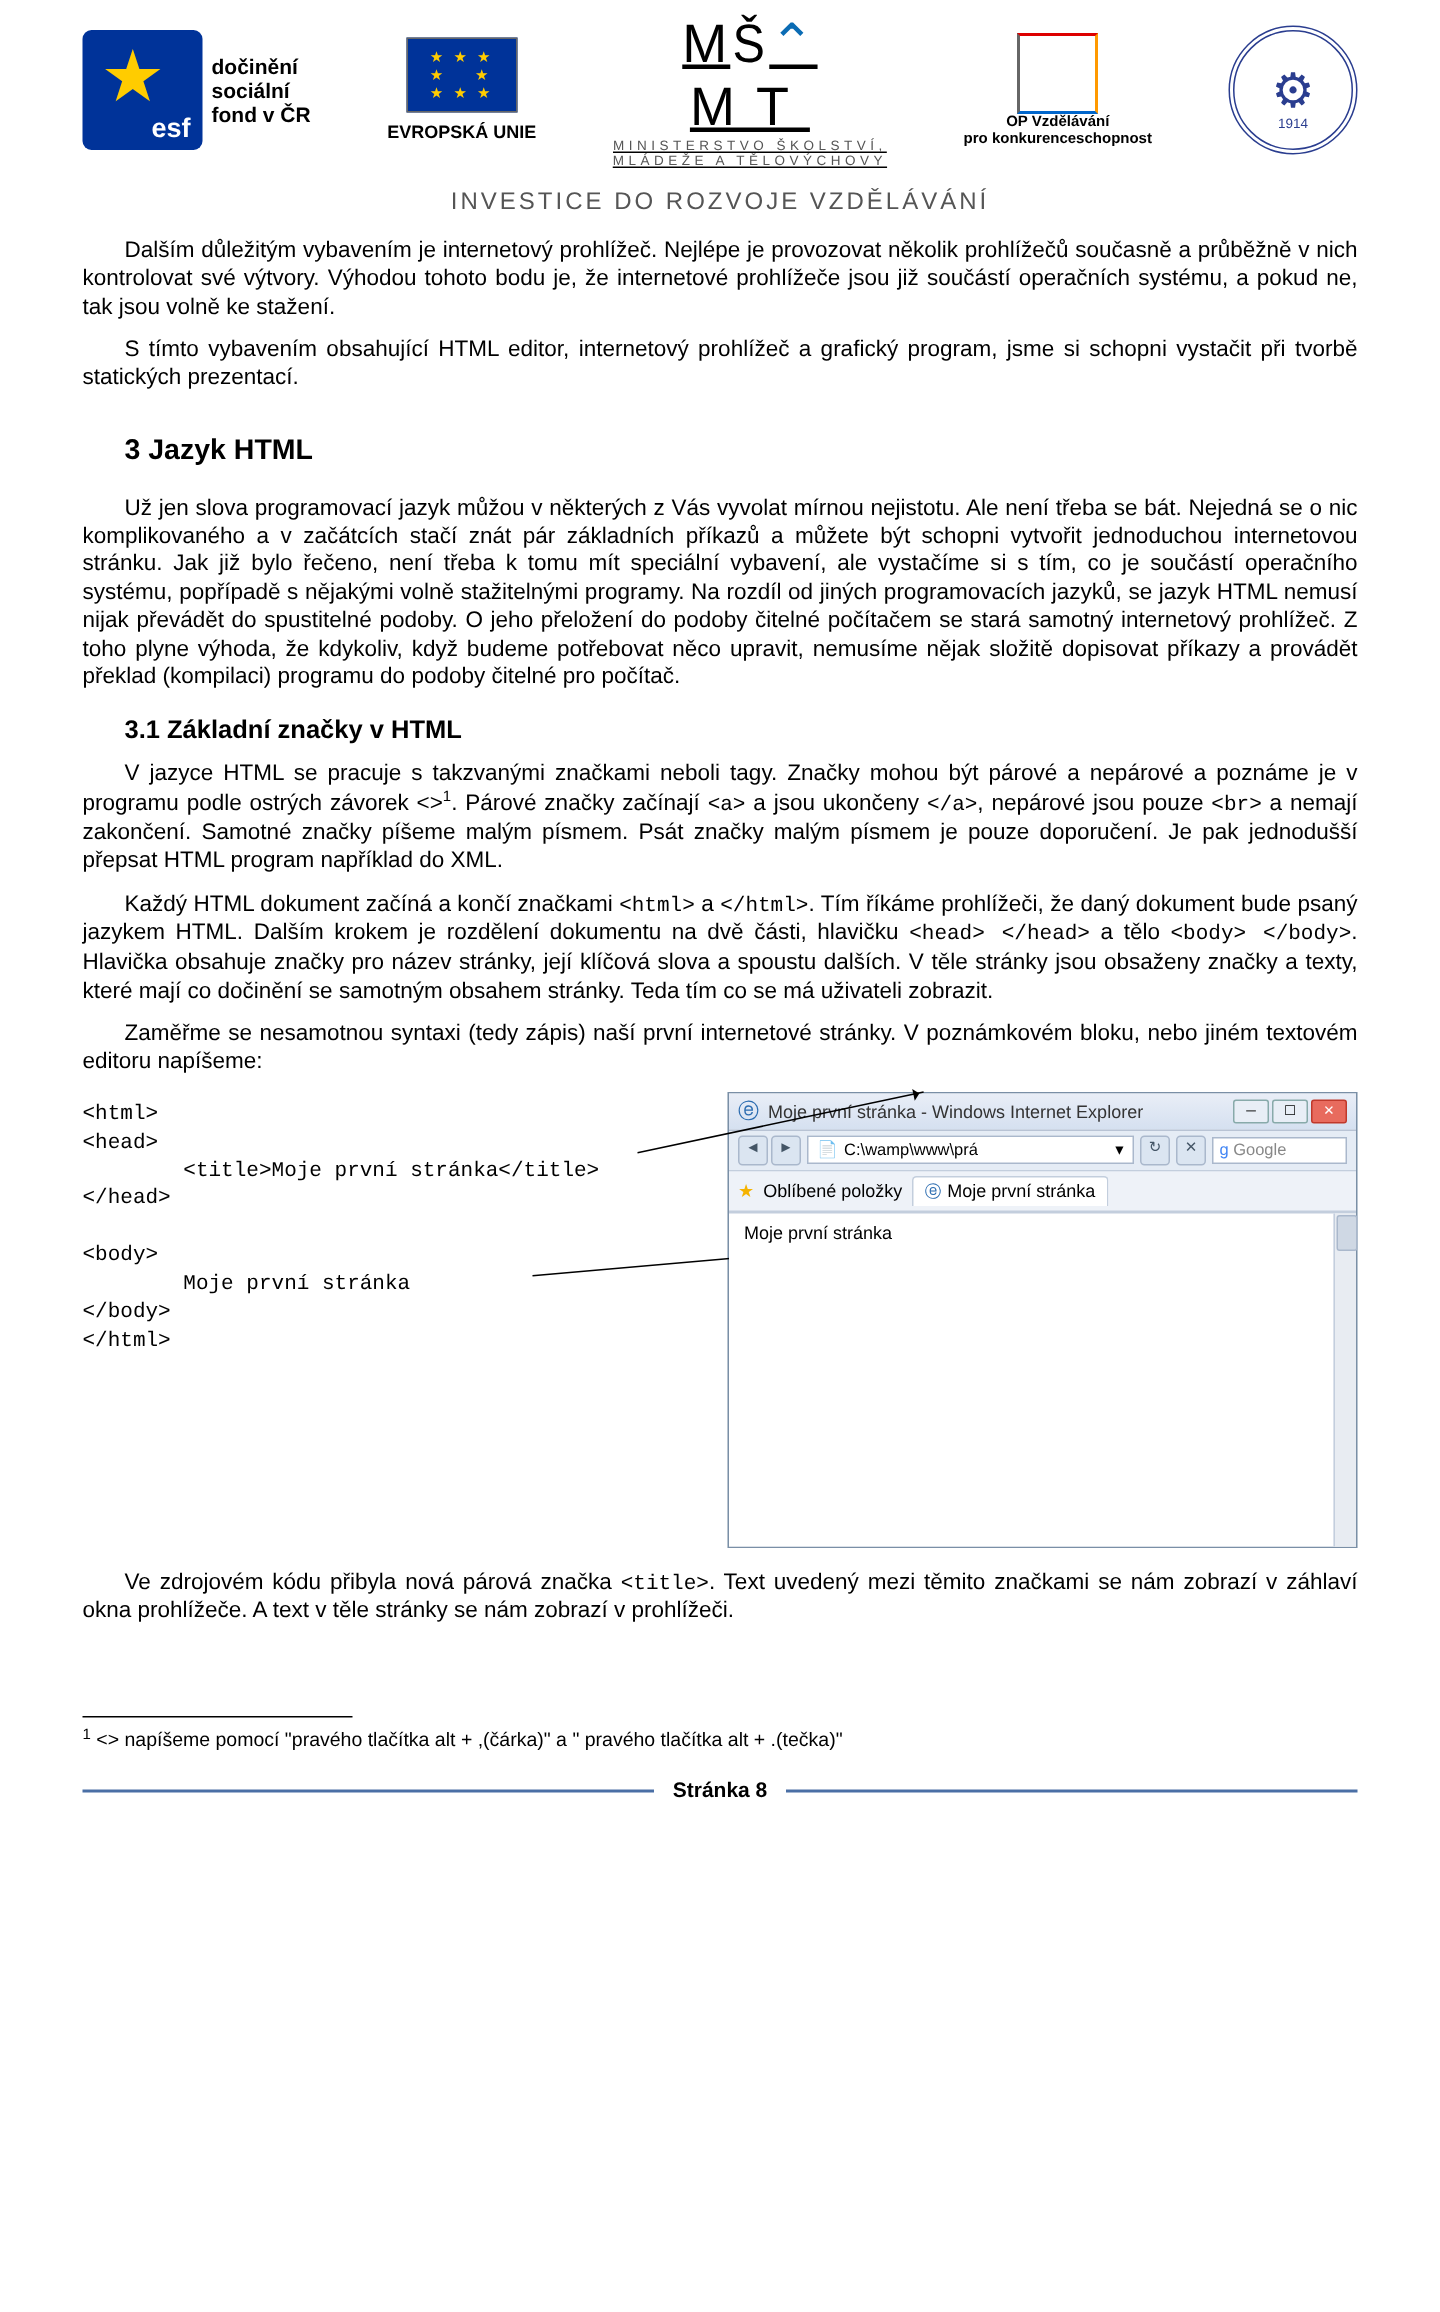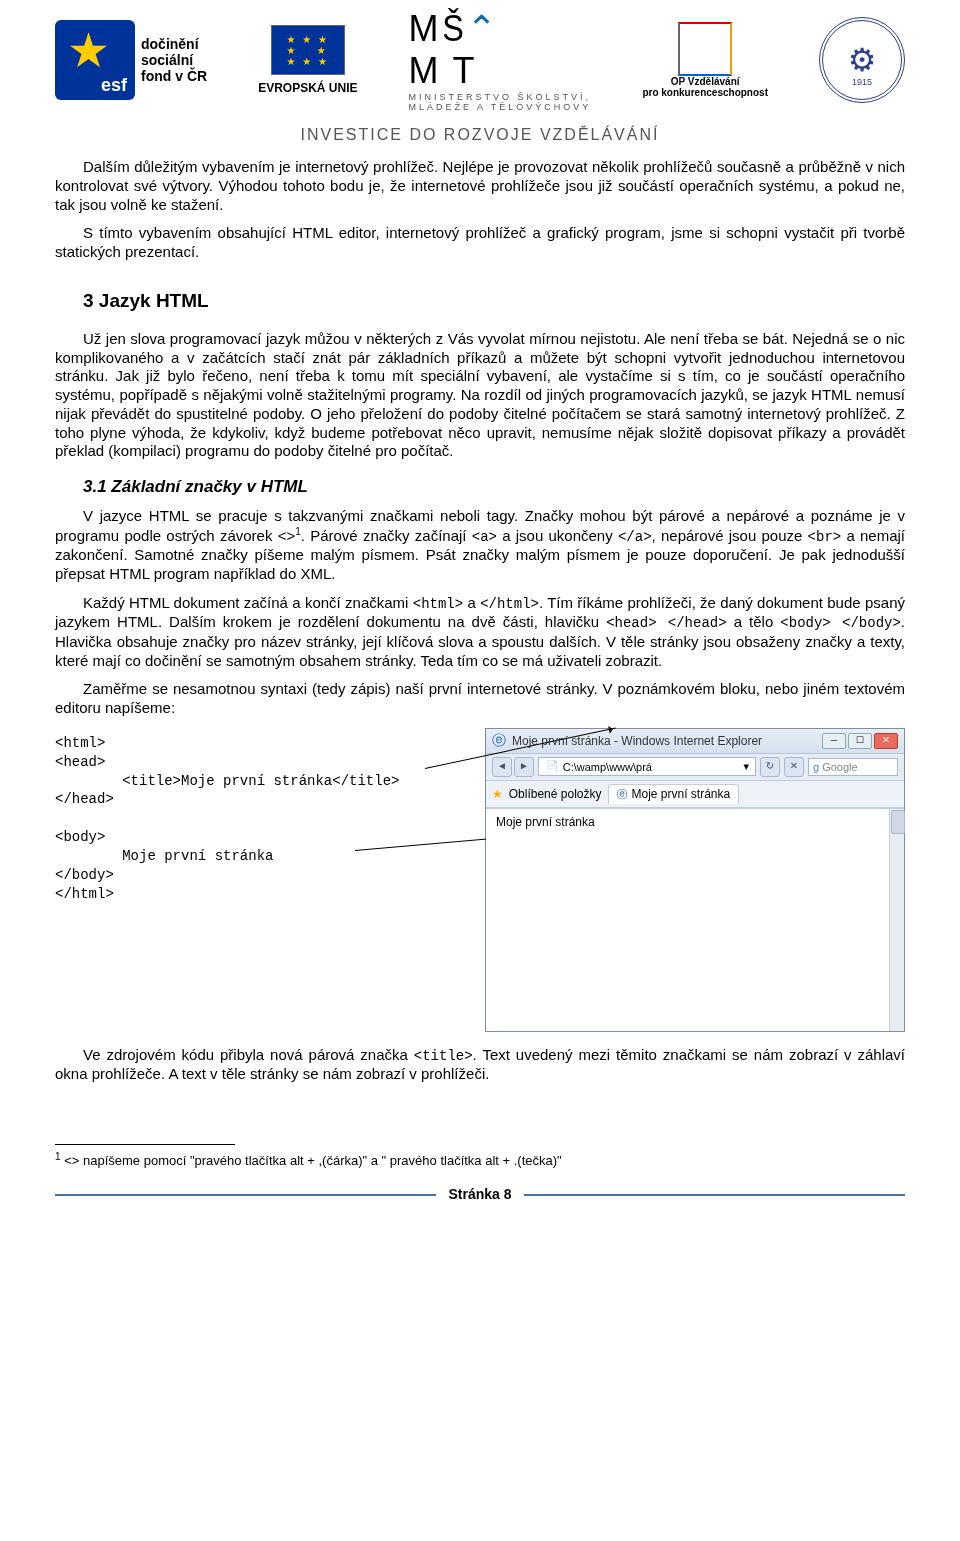--- a/index.html
+++ b/index.html
@@ -72,21 +72,22 @@
   .eu-stars {
     color: #ffcc00;
     font-size: 10px;
     letter-spacing: 2px;
   }
   .eu-label {
     font-size: 12px;
     font-weight: bold;
   }
   .msmt {
-    text-align: left;
+    text-align: center;
+    text-decoration: underline;
   }
   .msmt-logo {
     font-size: 36px;
     font-weight: 300;
     letter-spacing: 2px;
   }
   .msmt-s {
     display: inline-block;
     transform: scaleX(0.9);
   }
@@ -143,21 +144,20 @@
   .body-text p.indent {
     text-indent: 28px;
   }
   h2.section {
     font-size: 19px;
     font-weight: bold;
     margin: 28px 0 18px 28px;
   }
   h3.subsection {
     font-size: 17px;
-    font-style: italic;
     font-weight: bold;
     margin: 16px 0 10px 28px;
   }
   code, .mono {
     font-family: "Courier New", monospace;
     font-size: 14px;
   }
   .code-block {
     font-family: Liberation Mono, monospace;
     font-size: 14px;
@@ -379,21 +379,21 @@
       <div class="msmt-sub">MLÁDEŽE A TĚLOVÝCHOVY</div>
     </div>
 
     <div class="opvk">
       <div class="opvk-diag"></div>
       <div class="opvk-sub">OP Vzdělávání</div>
       <div class="opvk-sub">pro konkurenceschopnost</div>
     </div>
 
     <div class="school-emblem">
-      <span style="font-size:9px;line-height:1;position:relative;top:22px">1915</span>
+      <span style="font-size:9px;line-height:1;position:relative;top:22px">1914</span>
       <span style="position:absolute">⚙</span>
     </div>
   </div>
 
   <div class="invest">INVESTICE DO ROZVOJE VZDĚLÁVÁNÍ</div>
 
   <div class="body-text">
     <p class="indent">Dalším důležitým vybavením je internetový prohlížeč. Nejlépe je provozovat několik prohlížečů současně a průběžně v nich kontrolovat své výtvory. Výhodou tohoto bodu je, že internetové prohlížeče jsou již součástí operačních systému, a pokud ne, tak jsou volně ke stažení.</p>
     <p class="indent">S tímto vybavením obsahující HTML editor, internetový prohlížeč a grafický program, jsme si schopni vystačit při tvorbě statických prezentací.</p>
 

